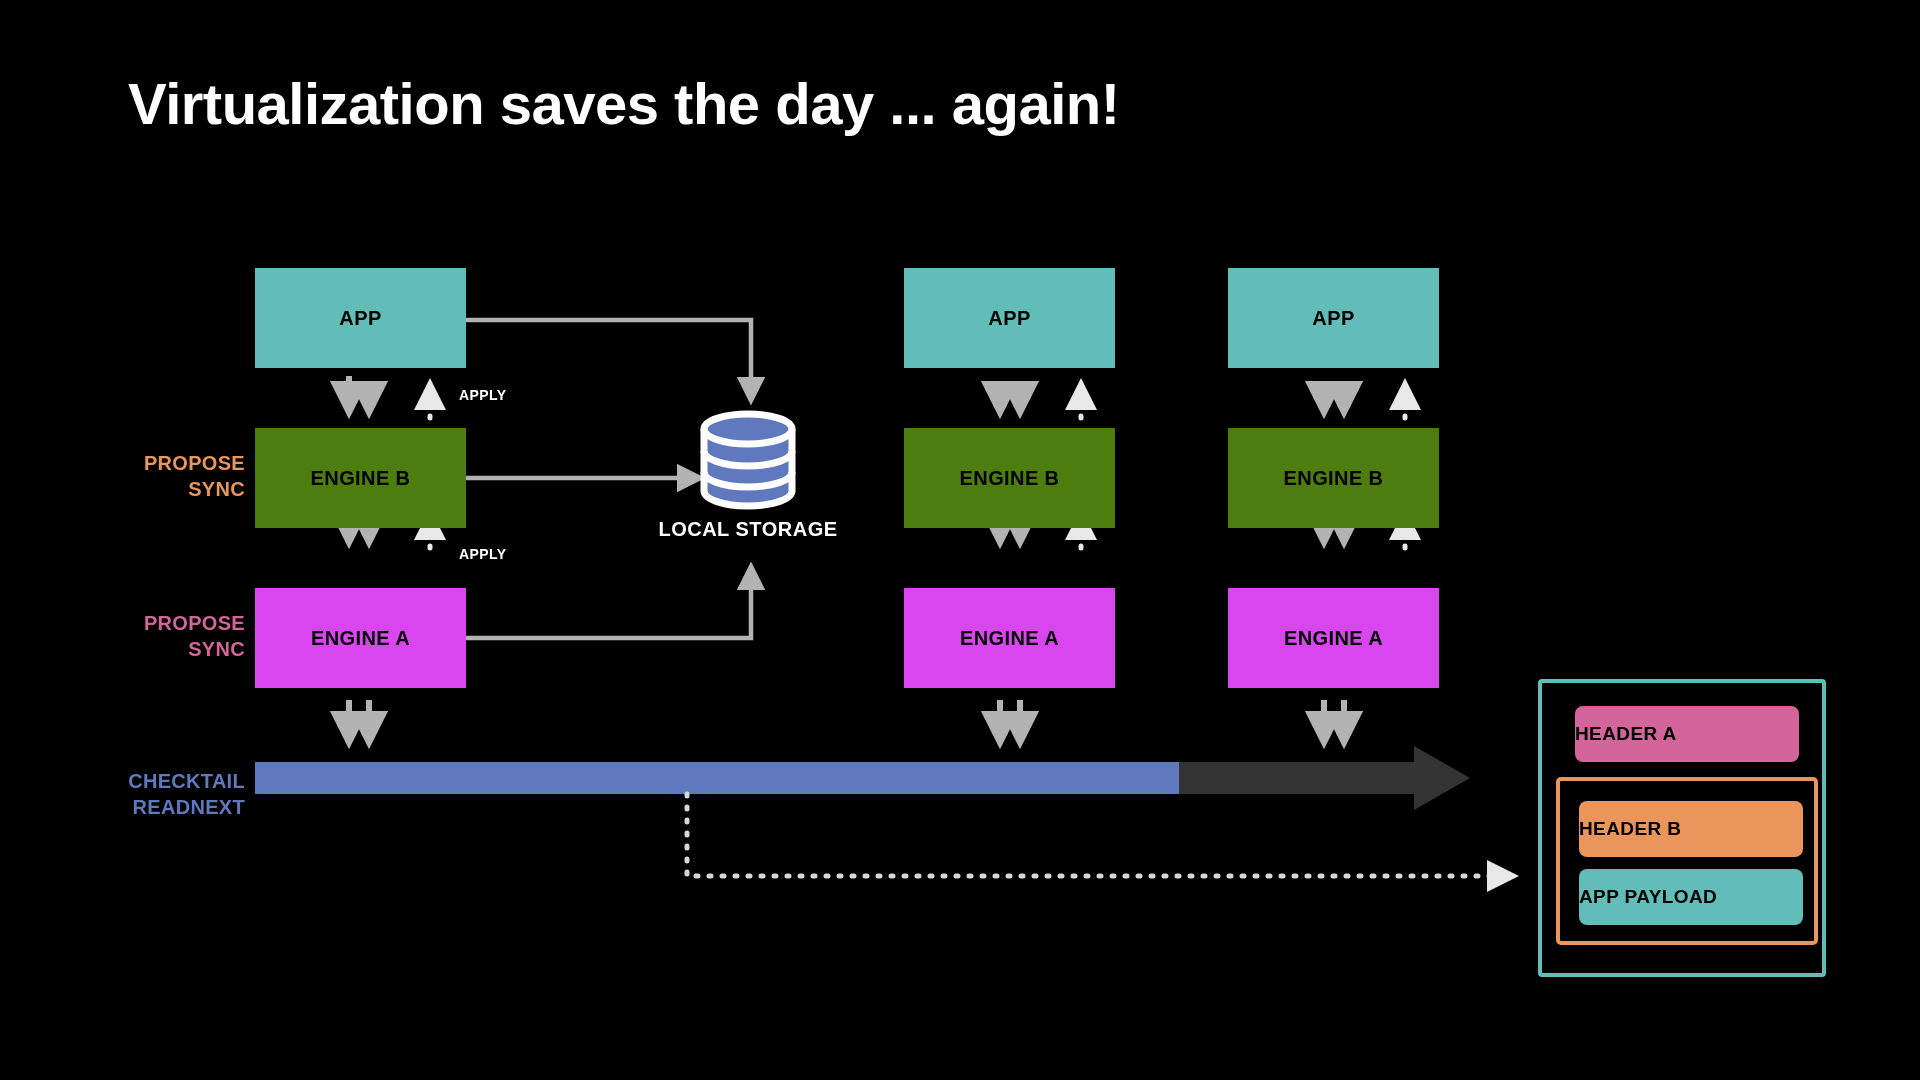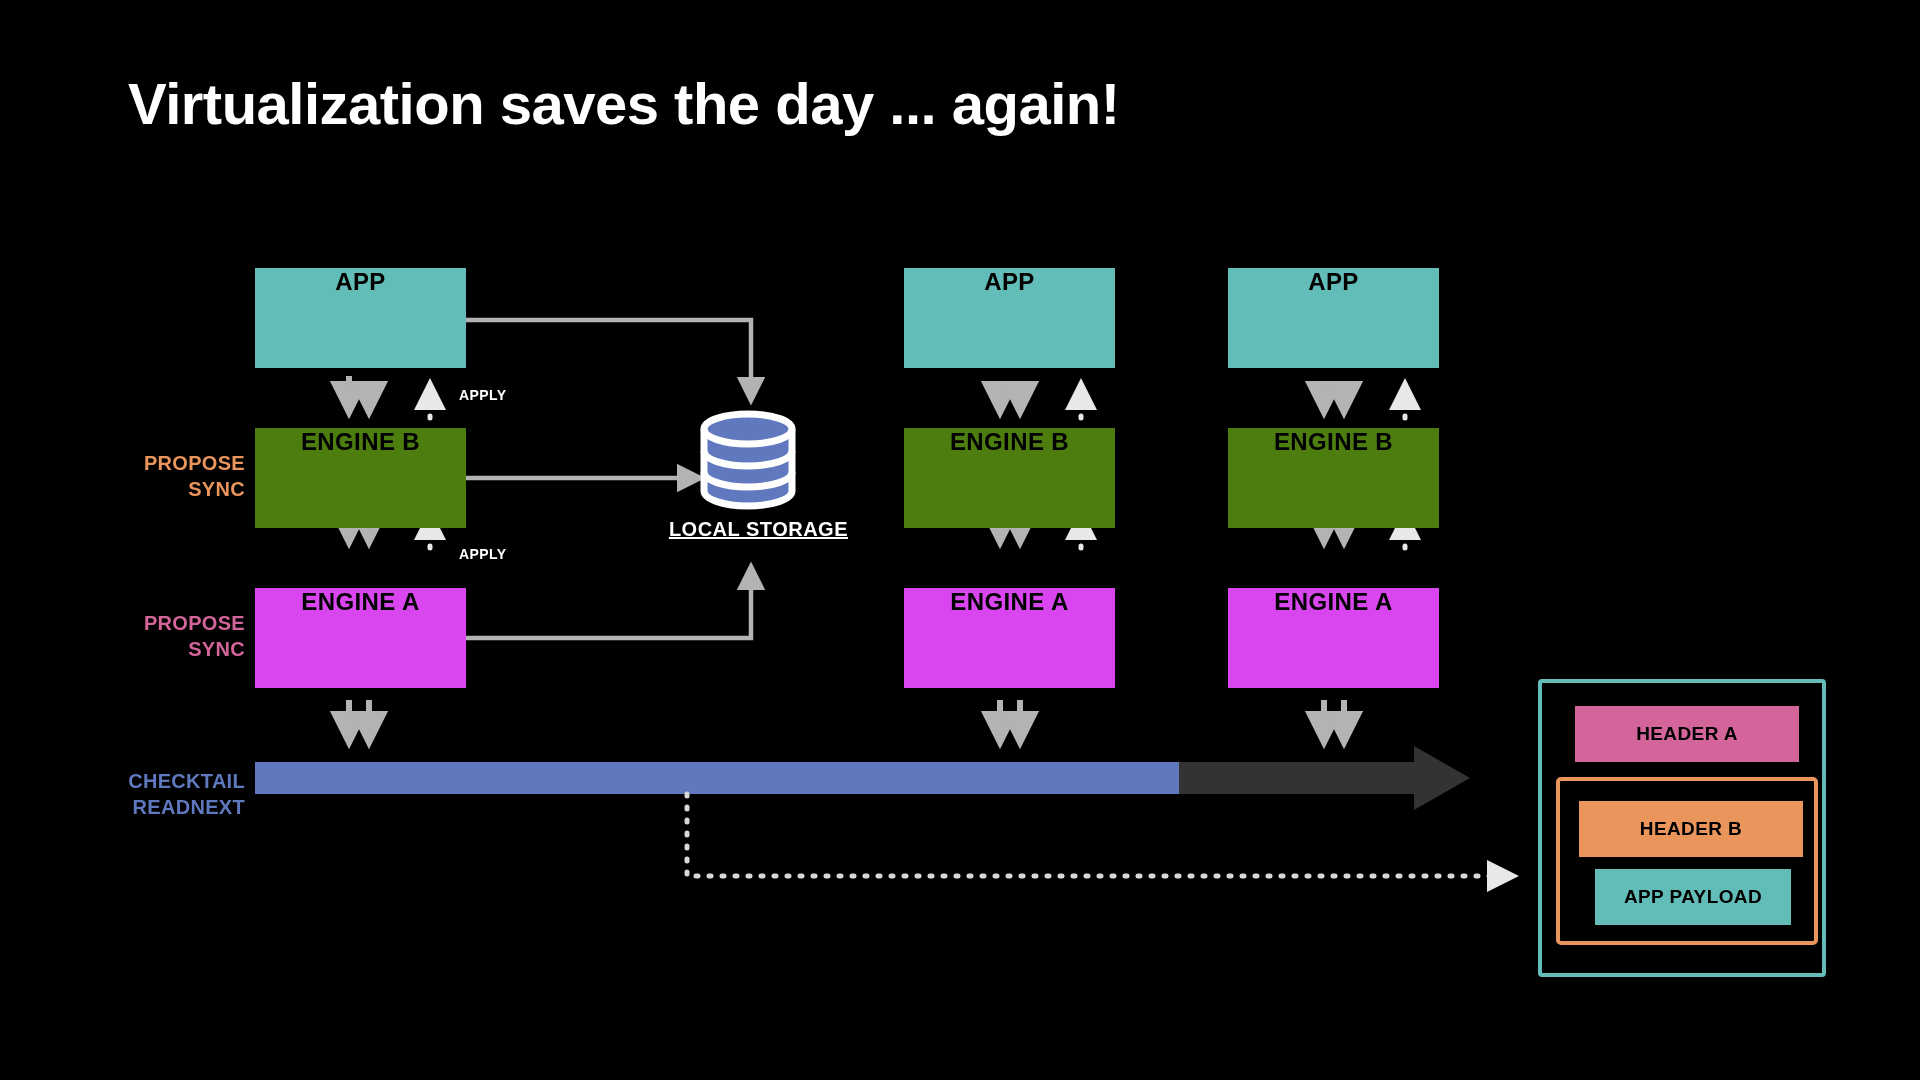--- a/index.html
+++ b/index.html
@@ -41,22 +41,23 @@
     left: 0;
     top: 0;
     width: 1920px;
     height: 1080px;
   }
 
   
   .node {
     position: absolute;
     display: flex;
+    align-items: center;
     justify-content: center;
-    font-size: 24px;
+    font-size: 20px;
     font-weight: bold;
     letter-spacing: 0.4px;
     color: #000000;
     box-sizing: border-box;
   }
   .node.app    { background: #62bdb8; }
   .node.engb   { background: #4d7c0f; }
   .node.enga   { background: #d946ef; }
 
   
@@ -82,65 +83,63 @@
     letter-spacing: 0.4px;
     white-space: nowrap;
   }
   .storage-label {
     position: absolute;
     font-size: 20px;
     font-weight: bold;
     color: #ffffff;
     letter-spacing: 0.5px;
     white-space: nowrap;
-    text-align: right;
-    text-decoration: underline;
+    text-align: center;
   }
 
   
   #legend {
     position: absolute;
     left: 1538px;
     top: 679px;
     width: 288px;
     height: 298px;
     border: 4px solid #62bdb8;
     border-radius: 4px;
     background: #000000;
     box-sizing: border-box;
   }
   .legend-chip {
     position: absolute;
     display: flex;
     align-items: center;
-    justify-content: center;
     font-size: 19px;
     font-weight: bold;
     color: #000000;
     letter-spacing: 0.4px;
-    border-radius: 0;
+    border-radius: 8px;
     box-sizing: border-box;
   }
   #chip-header-a {
     left: 33px; top: 23px; width: 224px; height: 56px;
     background: #d3659a;
   }
   #inner-frame {
     position: absolute;
     left: 14px; top: 94px; width: 262px; height: 168px;
     border: 4px solid #e9955c;
     border-radius: 5px;
     box-sizing: border-box;
   }
   #chip-header-b {
     left: 19px; top: 20px; width: 224px; height: 56px;
     background: #e9955c;
   }
   #chip-app-payload {
-    left: 35px; top: 88px; width: 196px; height: 56px;
+    left: 19px; top: 88px; width: 224px; height: 56px;
     background: #62bdb8;
   }
 </style>
 </head>
 <body>
 
 <div id="slide">
 
   <div class="slide-title">Virtualization saves the day ... again!</div>
 

